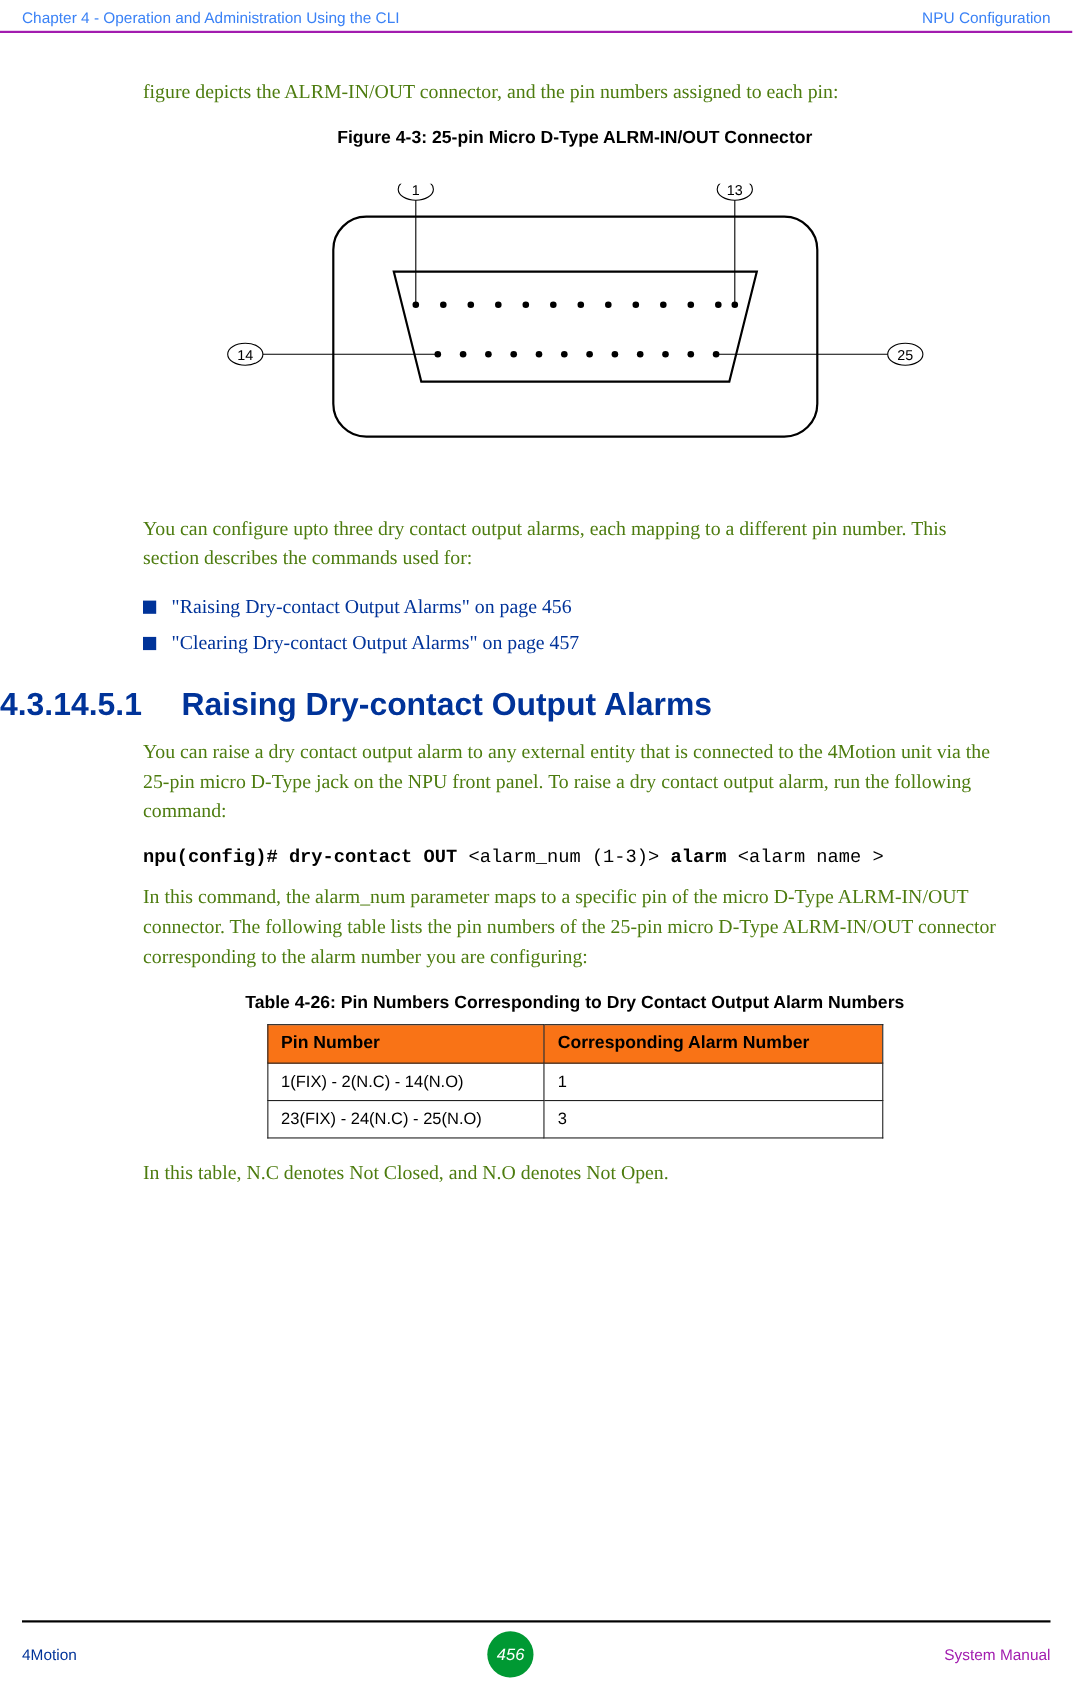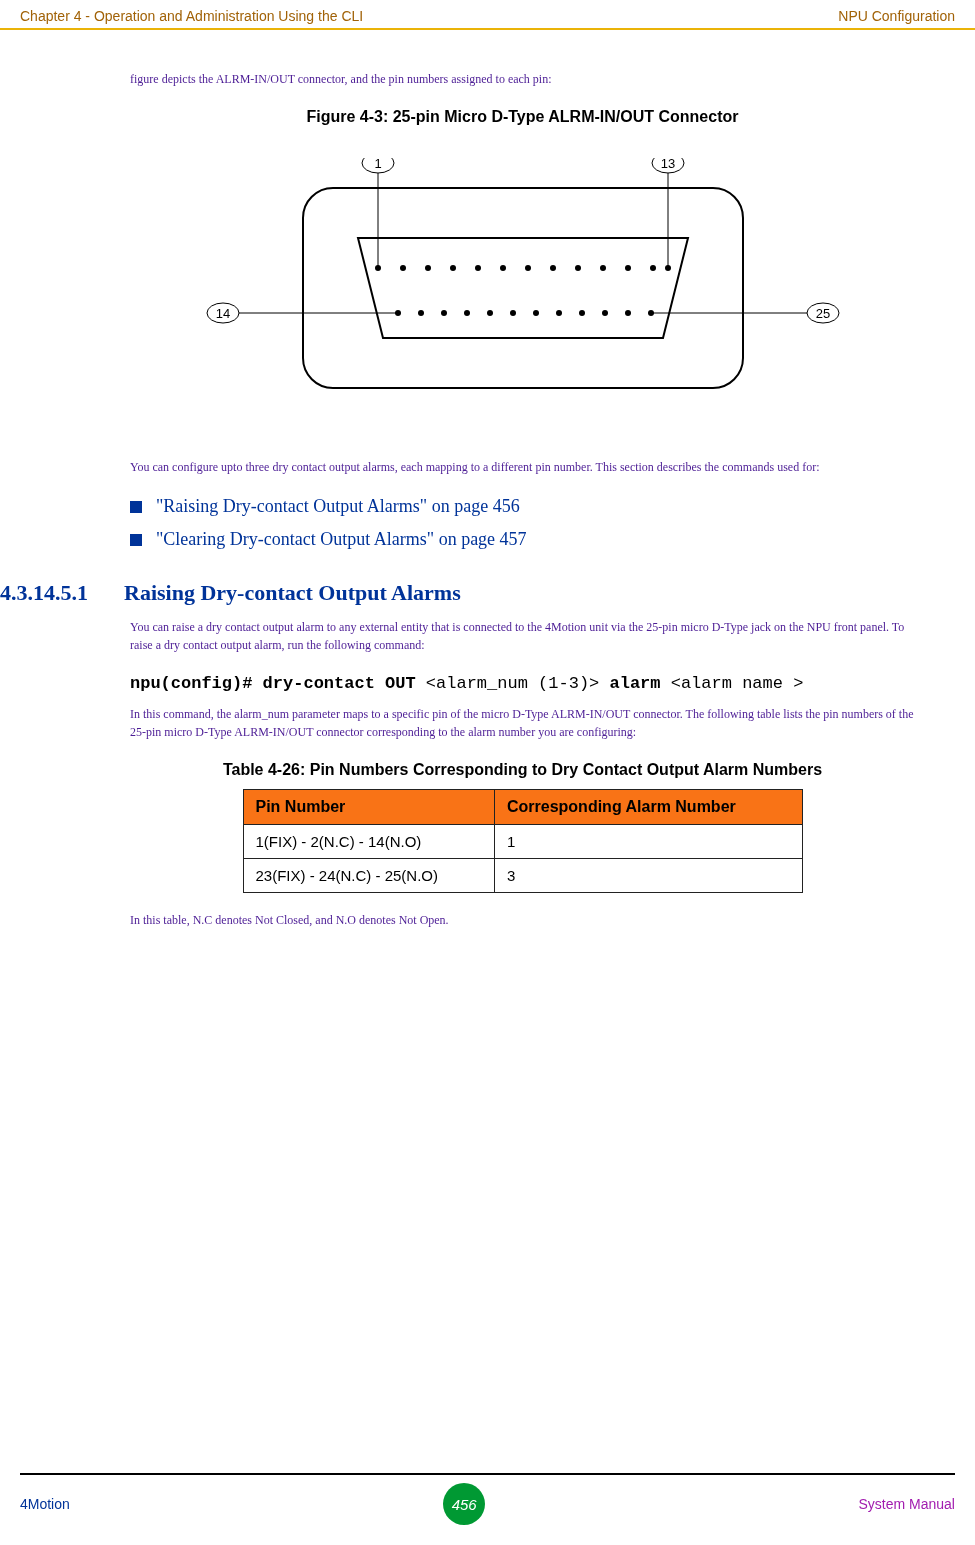--- a/index.html
+++ b/index.html
@@ -10,32 +10,32 @@
       width: 975px;
       height: 1545px;
       position: relative;
       box-sizing: border-box;
     }
     .header {
       display: flex;
       justify-content: space-between;
       font-family: Arial, sans-serif;
       font-size: 14px;
-      color: #a16207;
+      color: #3b82f6;
       padding: 8px 20px 4px 20px;
-      border-bottom: 2px solid #eab308;
+      border-bottom: 2px solid #a21caf;
     }
     .content {
       padding: 40px 60px 0 130px;
     }
     .body-text {
-      font-size: 12px;
+      font-size: 18px;
       line-height: 1.5;
       margin: 0 0 20px 0;
-      color: #4c1d95;
+      color: #4d7c0f;
     }
     .figure-caption {
       text-align: center;
       font-family: Arial, sans-serif;
       font-size: 16px;
       font-weight: bold;
       margin: 10px 0 32px 0;
     }
     .figure-image {
       display: flex;
@@ -62,24 +62,24 @@
       background: #003399;
       margin-right: 14px;
       flex-shrink: 0;
     }
     .link-text {
       color: #003399;
       font-size: 18px;
     }
     .section-heading {
       display: flex;
-      font-family: Liberation Serif, serif;
+      font-family: Liberation Sans, sans-serif;
       font-weight: bold;
       color: #003399;
-      font-size: 22px;
+      font-size: 29px;
       margin: 20px 0 12px 0;
       margin-left: -130px;
     }
     .section-num {
       margin-right: 36px;
       margin-left: 0;
     }
     .code-block {
       font-family: 'Courier New', monospace;
       font-size: 17px;

